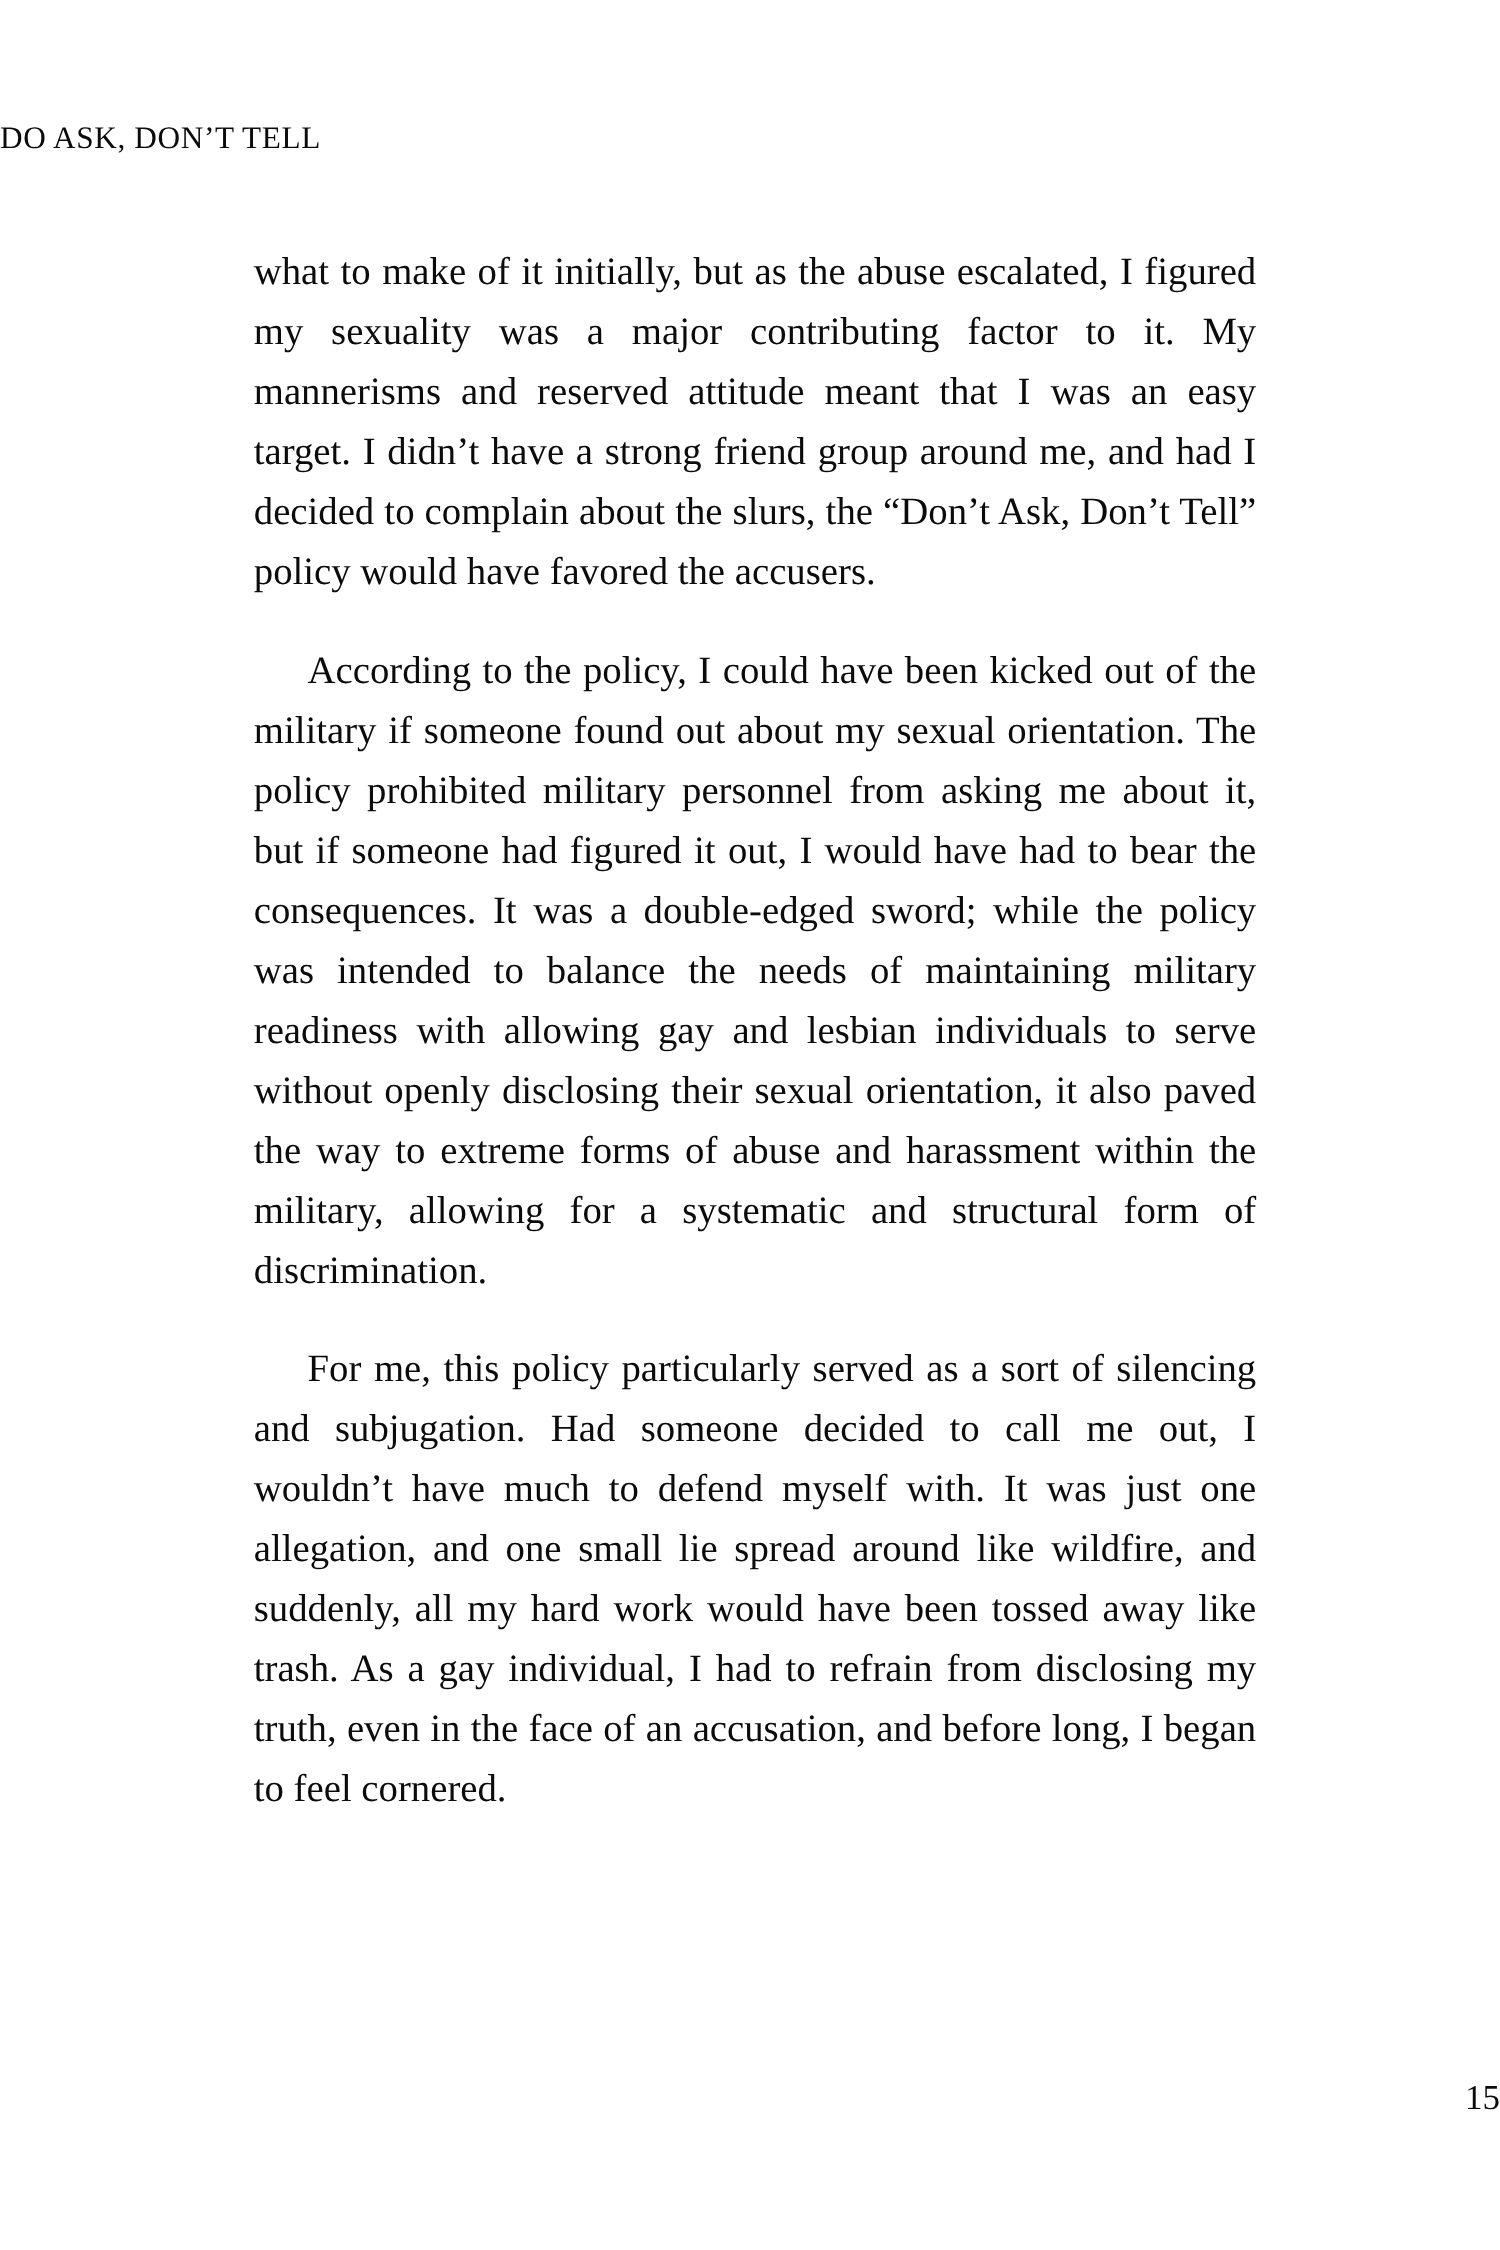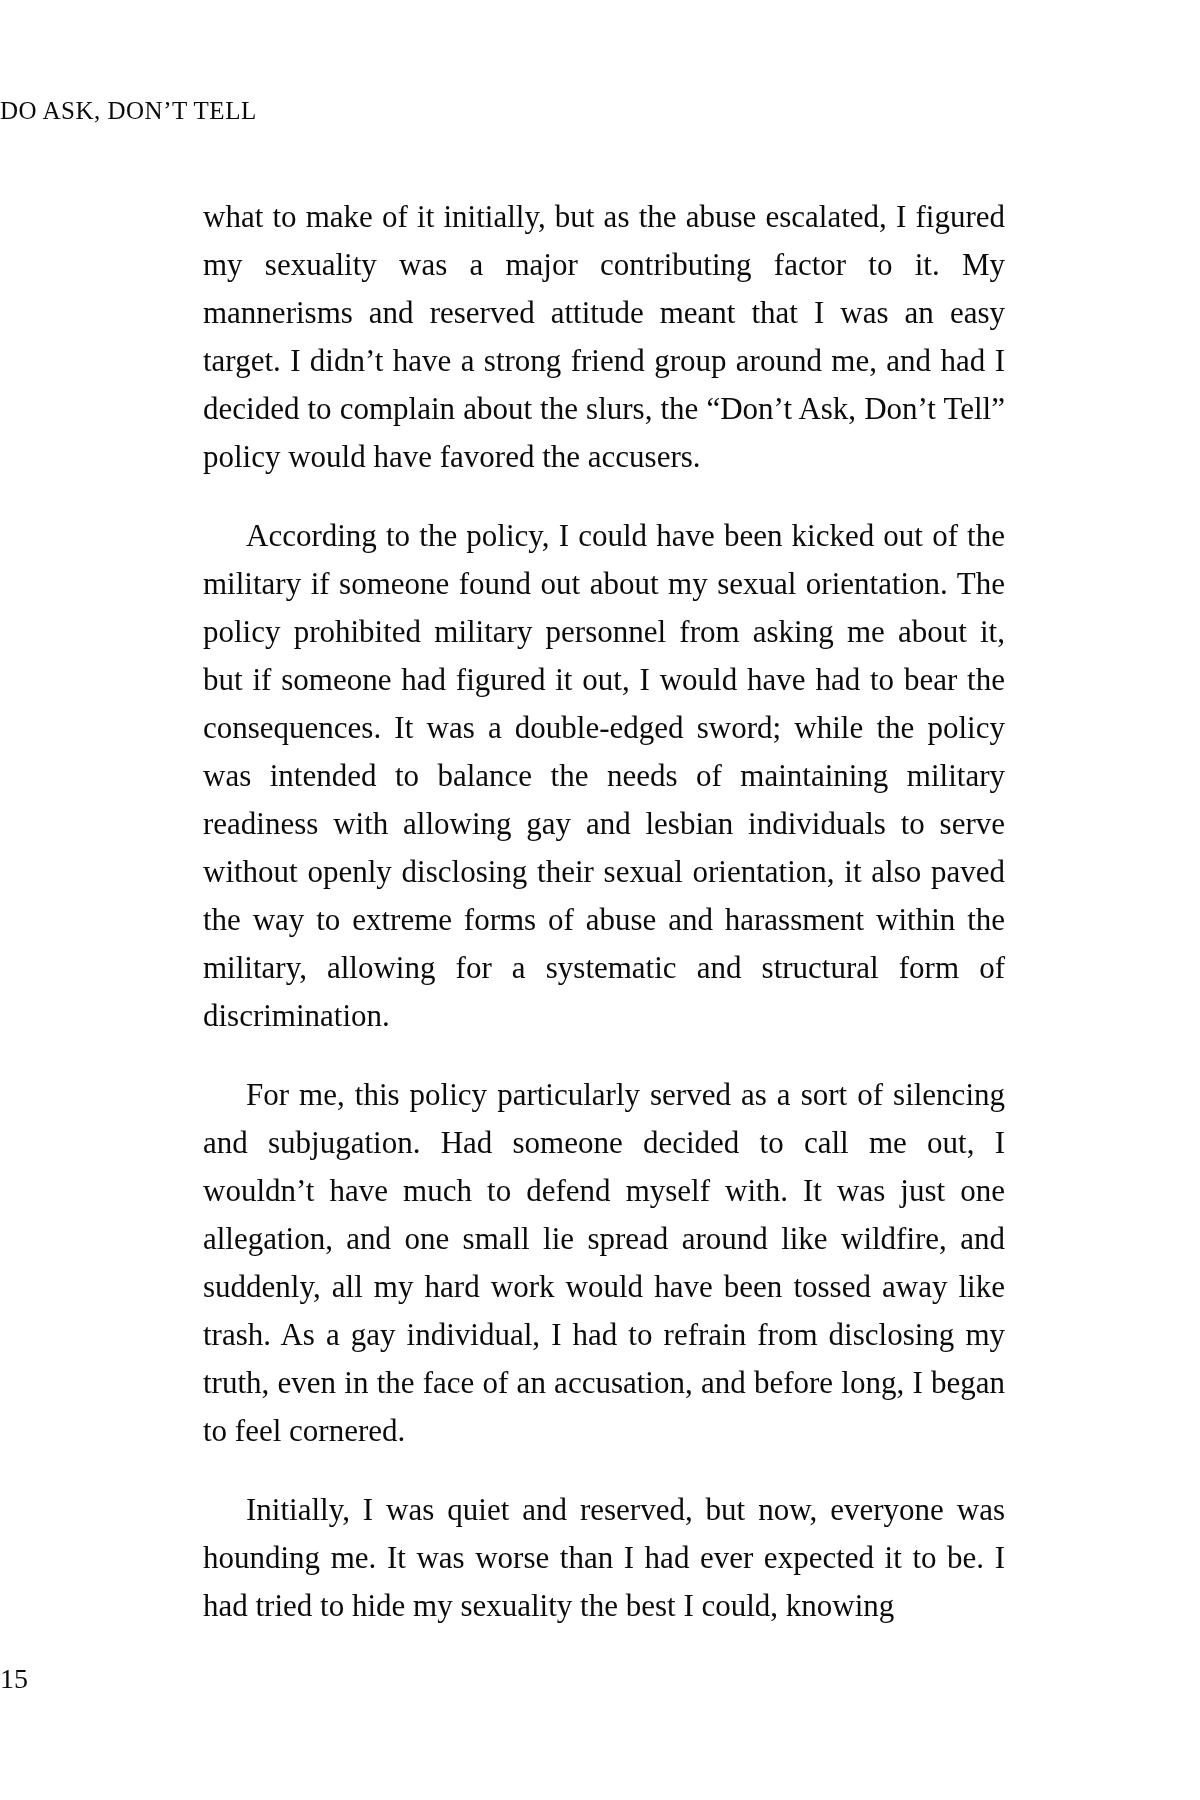--- a/index.html
+++ b/index.html
@@ -44,33 +44,32 @@
     margin-top: 31px;
   }
   .text-block p.indented {
     text-indent: 43px;
   }
   .page-number {
     position: absolute;
     top: 1663px;
     left: 0;
     width: 100%;
-    text-align: left;
+    text-align: right;
     font-size: 28px;
   }
 </style>
 </head>
 <body>
 
 <div class="page">
 
   <div class="running-header">DO ASK, DON’T TELL</div>
 
   <div class="text-block">
     <p>what to make of it initially, but as the abuse escalated, I figured my sexuality was a major contributing factor to it. My mannerisms and reserved attitude meant that I was an easy target. I didn’t have a strong friend group around me, and had I decided to complain about the slurs, the “Don’t Ask, Don’t Tell” policy would have favored the accusers.</p>
     <p class="indented">According to the policy, I could have been kicked out of the military if someone found out about my sexual orientation. The policy prohibited military personnel from asking me about it, but if someone had figured it out, I would have had to bear the consequences. It was a double-edged sword; while the policy was intended to balance the needs of maintaining military readiness with allowing gay and lesbian individuals to serve without openly disclosing their sexual orientation, it also paved the way to extreme forms of abuse and harassment within the military, allowing for a systematic and structural form of discrimination.</p>
     <p class="indented">For me, this policy particularly served as a sort of silencing and subjugation. Had someone decided to call me out, I wouldn’t have much to defend myself with. It was just one allegation, and one small lie spread around like wildfire, and suddenly, all my hard work would have been tossed away like trash. As a gay individual, I had to refrain from disclosing my truth, even in the face of an accusation, and before long, I began to feel cornered.</p>
-    <p class="indented">Initially, I was quiet and reserved, but now, everyone was hounding me. It was worse than I had ever expected it to be. I had tried to hide my sexuality the best I could, knowing</p>
   </div>
 
   <div class="page-number">15</div>
 
 </div>
 
 </body></html>

